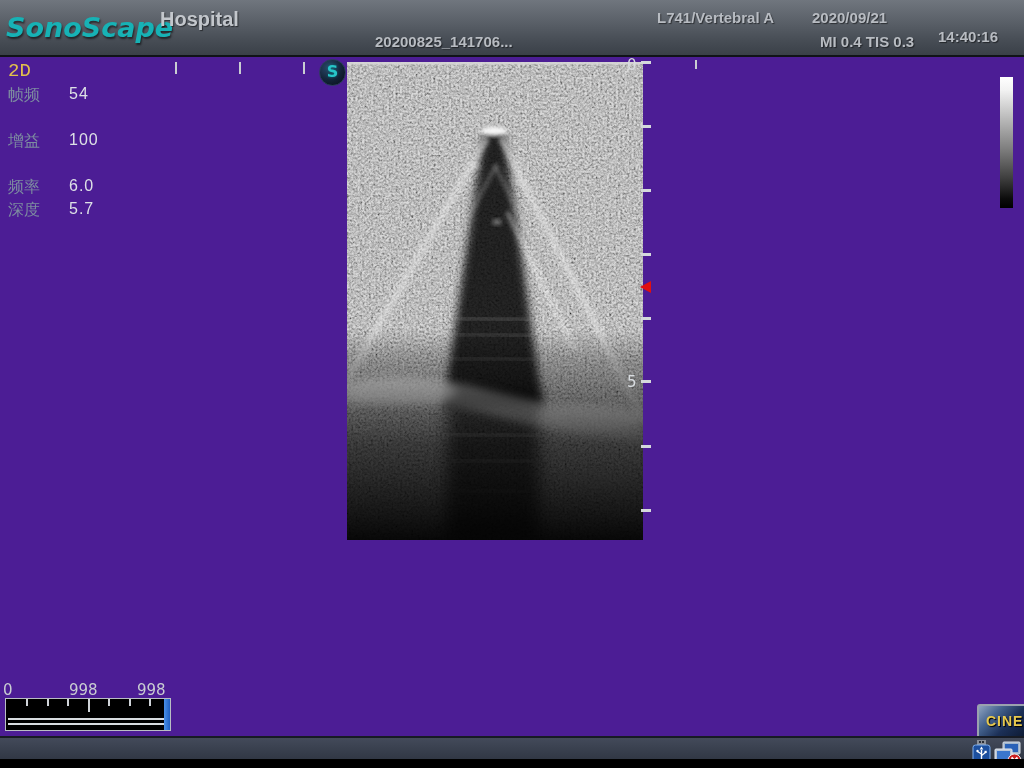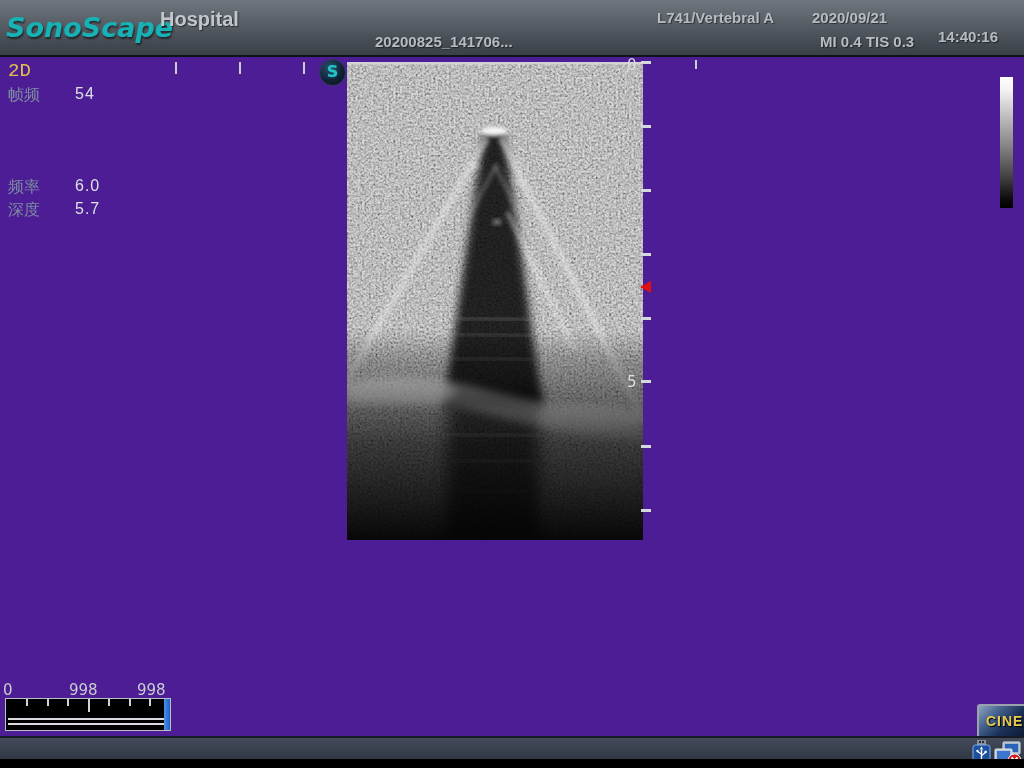--- a/index.html
+++ b/index.html
@@ -32,21 +32,21 @@
   .examid{left:375px;top:33px;}
   .mitis{left:820px;top:33px;}
   
   .mode-label{
     position:absolute;left:8px;top:60px;font-family:Liberation Mono, monospace;
     font-size:19px;color:#e2c04c;
   }
   .param-row{position:absolute;left:8px;width:160px;height:23px;
     font-family:Liberation Sans, sans-serif;font-size:16px;}
   .param-row .lbl{position:absolute;left:0;color:#7d8ca0;}
-  .param-row .val{position:absolute;left:67px;color:#dde1e6;letter-spacing:1px;text-align:center;}
+  .param-row .val{position:absolute;left:61px;color:#dde1e6;letter-spacing:1px;text-align:center;}
   
   .s-badge{
     position:absolute;left:319px;top:59px;width:25px;height:25px;border-radius:50%;
     background:radial-gradient(circle at 35% 30%,#2a4a6a 0%,#122236 55%,#060d18 100%);
     border:1px solid #2a4058;
     color:#27c5c8;font-weight:bold;font-size:16px;line-height:24px;text-align:center;
     font-family:"DejaVu Sans",sans-serif;text-shadow:0 0 3px #0a6a78;
   }
   
   .tick-h{position:absolute;width:2px;background:#c9cdd2;}
@@ -106,20 +106,24 @@
     <div class="hdr-txt date">2020/09/21</div>
     <div class="hdr-txt time">14:40:16</div>
     <div class="hdr-txt examid">20200825_141706...</div>
     <div class="hdr-txt mitis">MI 0.4 TIS 0.3</div>
   </div>
 
   <div class="mode-label">2D</div>
   <div class="param-row" style="top:85px">
     <span class="lbl">帧频</span>
     <span class="val">54</span>
+  </div>
+  <div class="param-row" style="top:131px">
+    <span class="lbl">增益</span>
+    <span class="val">100</span>
   </div>
   <div class="param-row" style="top:177px">
     <span class="lbl">频率</span>
     <span class="val">6.0</span>
   </div>
   <div class="param-row" style="top:200px">
     <span class="lbl">深度</span>
     <span class="val">5.7</span>
   </div>
 

